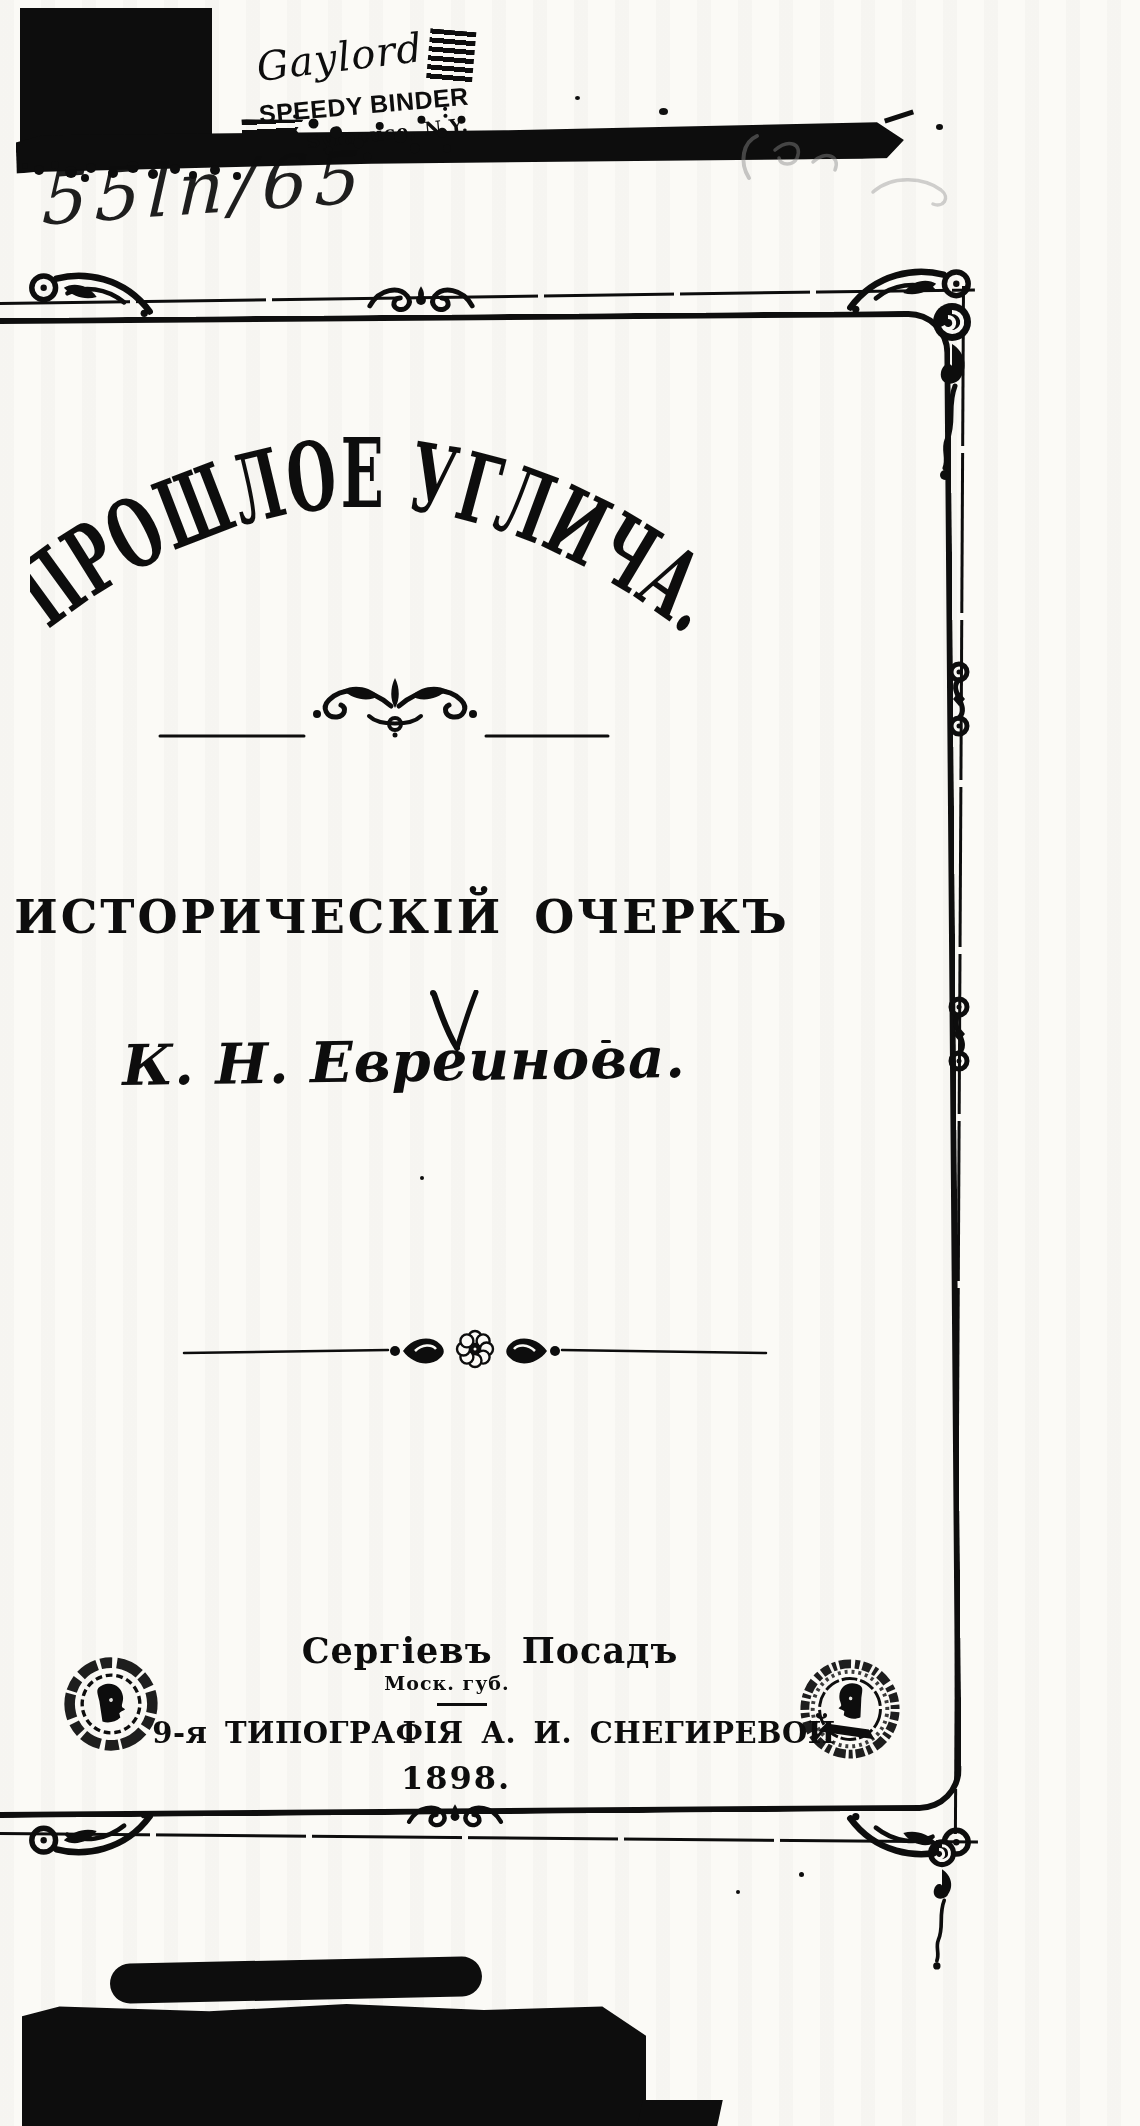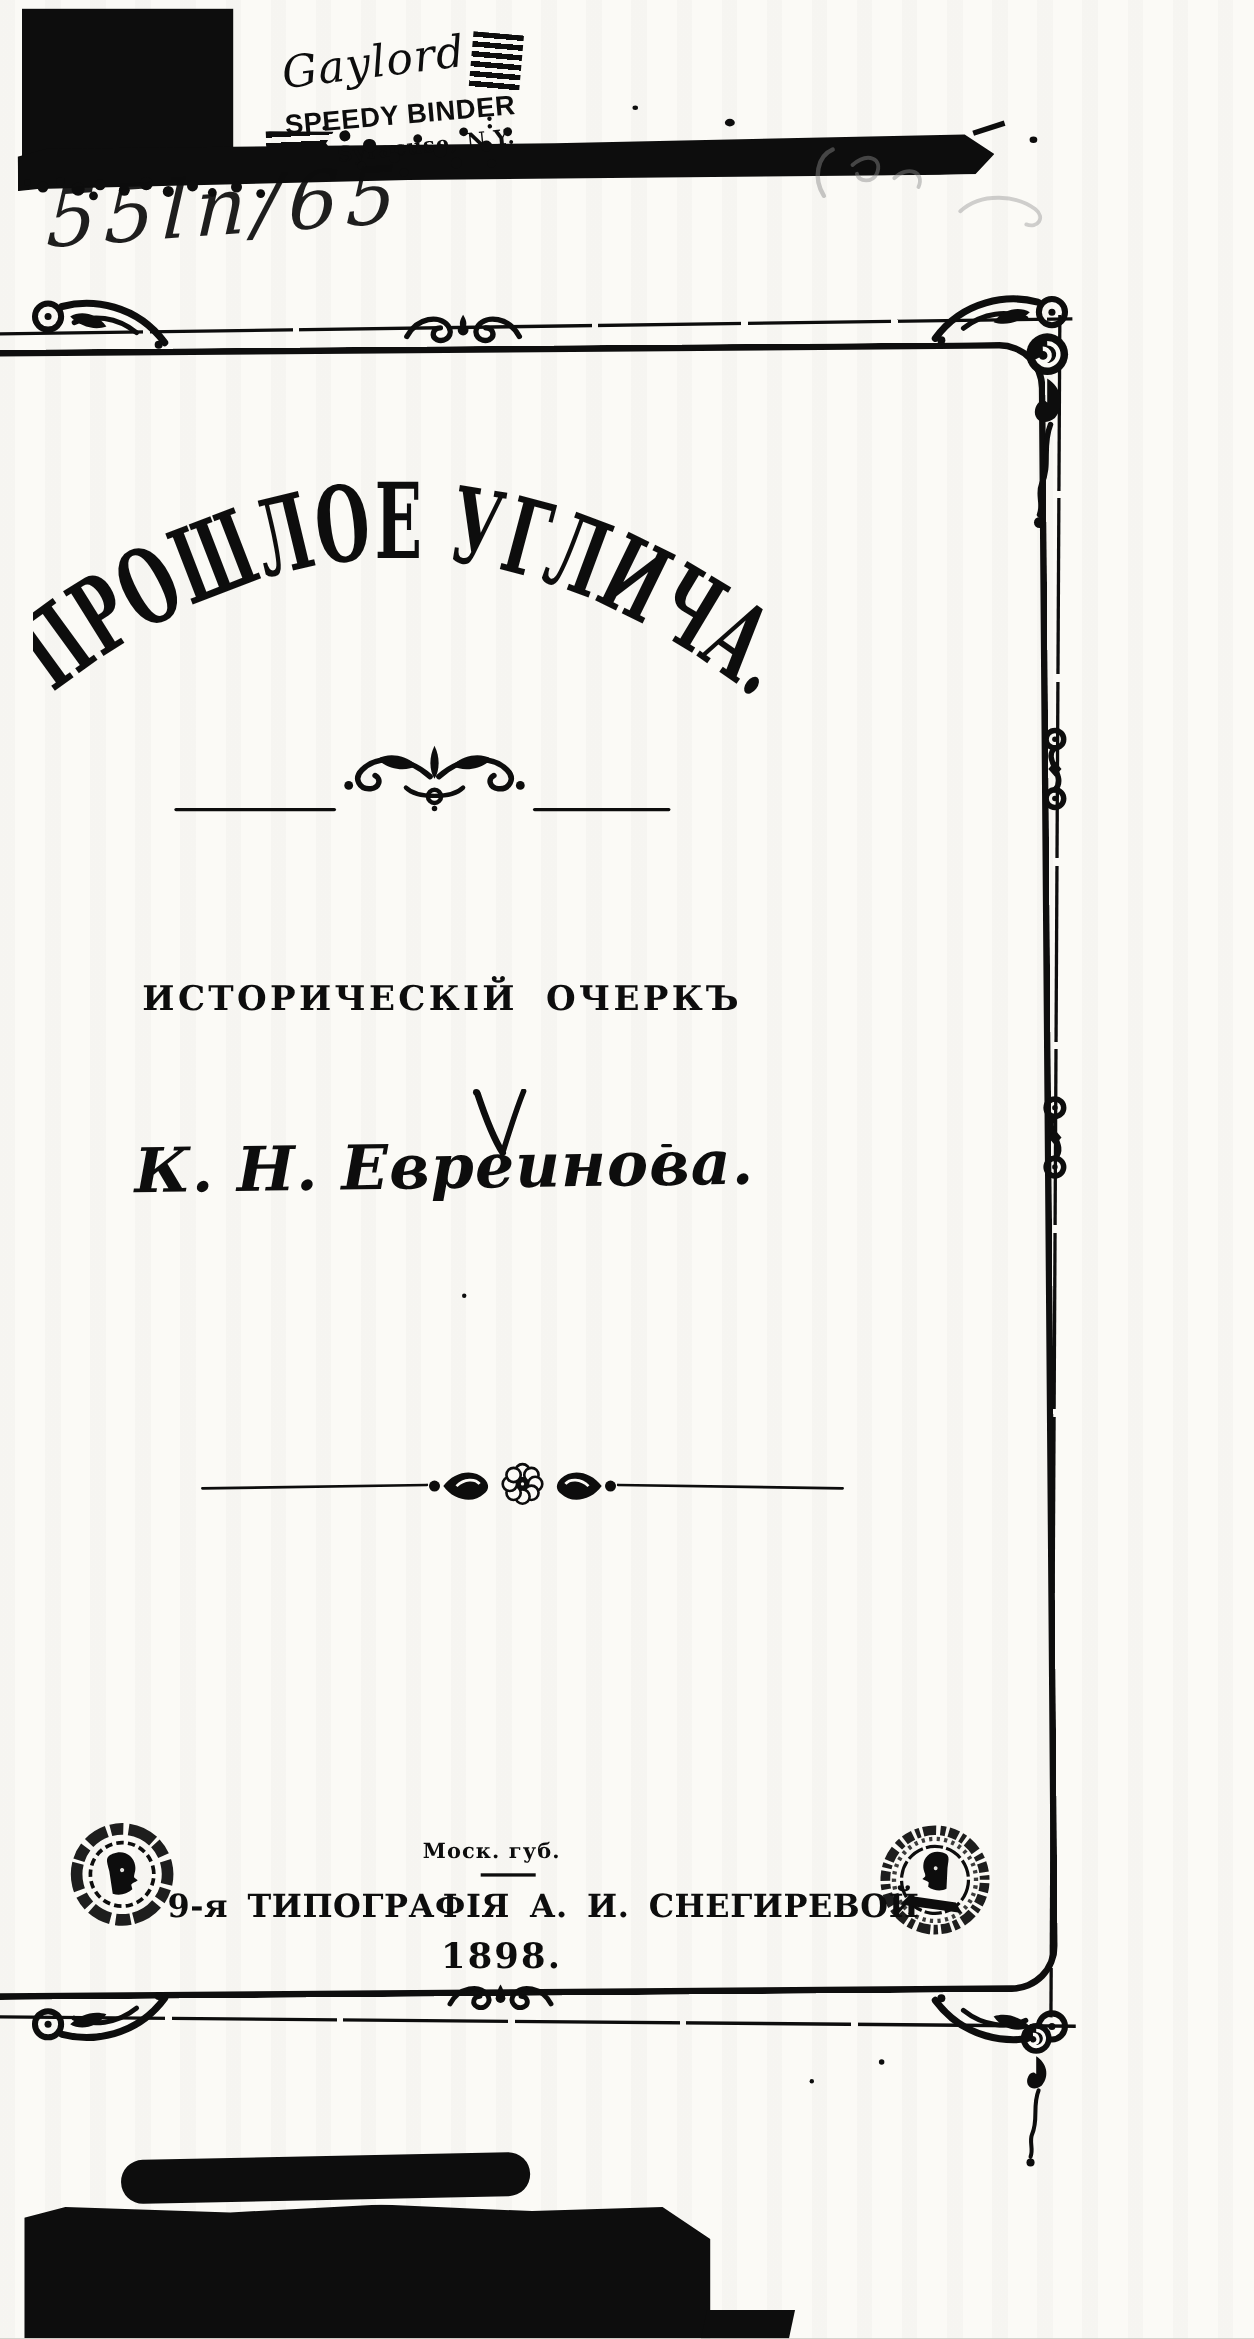--- a/index.html
+++ b/index.html
@@ -51,21 +51,21 @@
     border-left:none;border-radius:0 42px 42px 0;transform:rotate(-0.45deg);transform-origin:80px 50%;background:transparent;}
   .line-top{left:0;top:302px;width:975px;height:3px;transform:rotate(-0.8deg);transform-origin:left center;
     background:repeating-linear-gradient(90deg,#0d0d0d 0 130px,rgba(0,0,0,0) 130px 136px);}
   .line-right{left:962px;top:286px;width:3px;height:1548px;transform:rotate(0.3deg);transform-origin:top center;
     background:repeating-linear-gradient(180deg,#0d0d0d 0 160px,rgba(0,0,0,0) 160px 167px);}
   .line-bottom{left:0;top:1832px;width:978px;height:3px;transform:rotate(0.5deg);transform-origin:left center;
     background:repeating-linear-gradient(90deg,#0d0d0d 0 150px,rgba(0,0,0,0) 150px 156px);}
   
   .arch-title{left:30px;top:368px;width:700px;height:300px;}
   .arch-title text{font-family:"DejaVu Serif",serif;font-weight:bold;font-size:95px;fill:#0d0d0d;}
-  .subtitle{left:402px;top:890px;transform:translateX(-50%);font-size:31px;font-weight:bold;
+  .subtitle{left:402px;top:890px;transform:translateX(-50%);font-size:46px;font-weight:bold;
     letter-spacing:3px;word-spacing:12px;white-space:nowrap;}
   .author{left:404px;top:1028px;transform:translateX(-50%) rotate(-0.8deg);font-size:56px;font-weight:bold;
     font-style:italic;letter-spacing:1px;white-space:nowrap;}
   .imprint-city{left:490px;top:1630px;transform:translateX(-50%);font-size:35px;font-weight:bold;
     letter-spacing:1px;word-spacing:16px;white-space:nowrap;}
   .imprint-region{left:447px;top:1672px;transform:translateX(-50%);font-size:19px;font-weight:bold;letter-spacing:1px;}
   .imprint-rule{left:437px;top:1703px;width:50px;height:3px;}
   .imprint-printer{left:494px;top:1716px;transform:translateX(-50%);font-size:29px;font-weight:bold;
     letter-spacing:.5px;word-spacing:7px;white-space:nowrap;}
   .imprint-year{left:456px;top:1759px;transform:translateX(-50%);font-size:32px;font-weight:bold;letter-spacing:2px;}
@@ -247,20 +247,21 @@
       <circle cx="0" cy="0" r="5" class="fill"></circle>
       <circle cx="0" cy="0" r="1.5" fill="#fbfaf6"></circle>
     </g>
     <g transform="translate(343,36) scale(-1,1)">
       <circle cx="-32" cy="0" r="5" class="fill"></circle>
       <path d="M-24,0 C-14,-14 4,-16 13,-7 C18,-2 18,3 13,7 C4,16 -14,14 -24,0 Z" class="fill"></path>
       <path d="M-12,0 C-5,-7 5,-7 9,-2" fill="none" stroke="#fbfaf6" stroke-width="2.5"></path>
     </g>
   </svg>
 
+  <div class="abs imprint-city">Сергіевъ Посадъ</div>
   <div class="abs imprint-region">Моск. губ.</div>
   <div class="abs ink imprint-rule"></div>
   <div class="abs imprint-printer">9-я ТИПОГРАФІЯ А. И. СНЕГИРЕВОЙ</div>
   <div class="abs imprint-year">1898.</div>
 
   <svg class="abs" style="left:62px;top:1654px;" width="98" height="100" viewBox="-50 -52 100 104">
     <g transform="rotate(-14)">
       <circle r="43" fill="none" stroke="#0d0d0d" stroke-width="11" stroke-dasharray="20 4 12 5 26 3 14 5" opacity="0.93"></circle>
       <circle r="30" fill="none" stroke="#0d0d0d" stroke-width="3.5" stroke-dasharray="7 4"></circle>
       <g>

